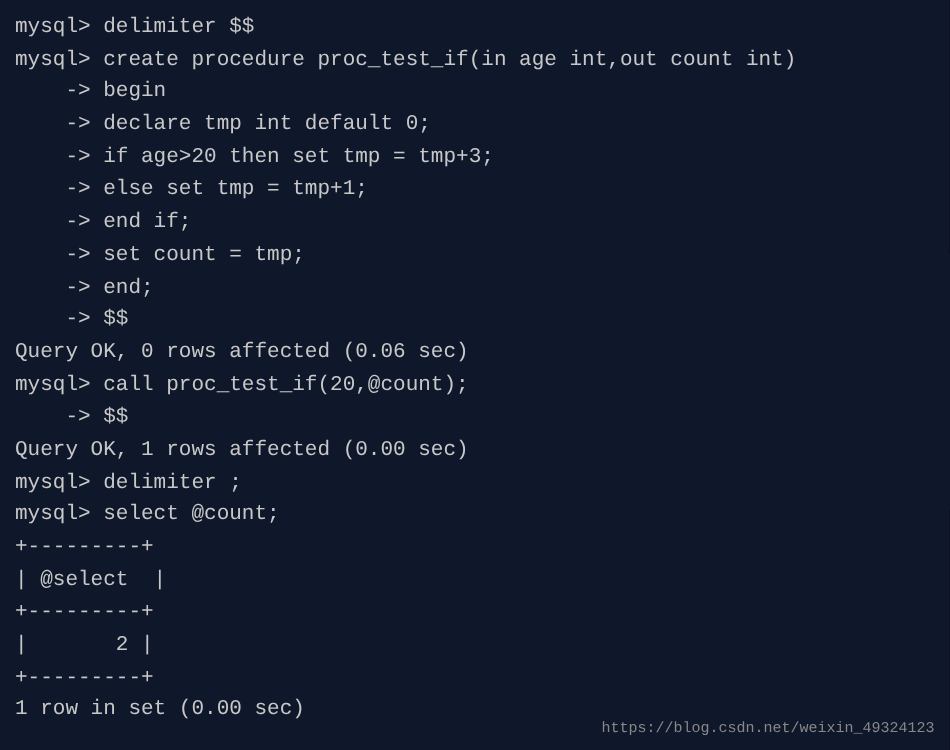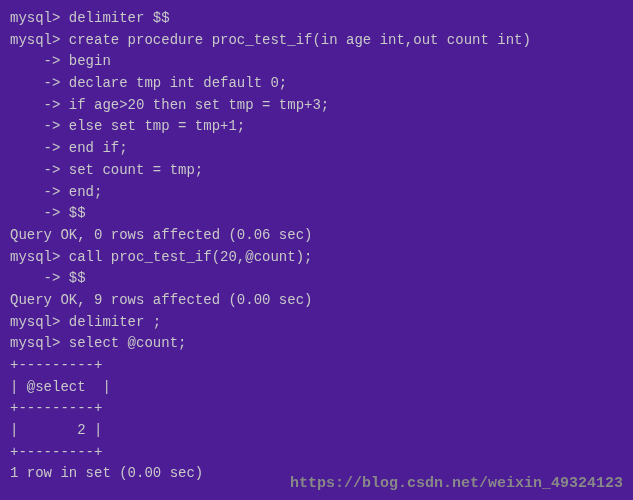--- a/index.html
+++ b/index.html
@@ -12,35 +12,34 @@
       height: 500px;
       background-color: #0d0d0d;
       font-family: 'Courier New', Courier, monospace;
       font-size: 14px;
       color: #c8c8c8;
       overflow: hidden;
     }
     .terminal {
       width: 633px;
       height: 500px;
-      background-color: #4c1d95;
+      background-color: #0f172a;
       padding: 8px 10px;
       position: relative;
     }
     .line {
       line-height: 1.55;
       white-space: pre;
     }
     .watermark {
       position: absolute;
       bottom: 8px;
       right: 10px;
       color: #888;
-      font-size: 15px;
-      font-weight: bold;
+      font-size: 10px;
     }
   </style>
 </head>
 <body>
 
 <div class="terminal">
   <div id="lines-container">
       <div class="line">mysql&gt; delimiter $$</div>
       <div class="line">mysql&gt; create procedure proc_test_if(in age int,out count int)</div>
       <div class="line">    -&gt; begin</div>
@@ -48,21 +47,21 @@
       <div class="line">    -&gt; if age&gt;20 then set tmp = tmp+3;</div>
       <div class="line">    -&gt; else set tmp = tmp+1;</div>
       <div class="line">    -&gt; end if;</div>
       <div class="line">    -&gt; set count = tmp;</div>
       <div class="line">    -&gt; end;</div>
       <div class="line">    -&gt; $$</div>
       <div class="line">Query OK, 0 rows affected (0.06 sec)</div>
       <div class="line"></div>
       <div class="line">mysql&gt; call proc_test_if(20,@count);</div>
       <div class="line">    -&gt; $$</div>
-      <div class="line">Query OK, 9 rows affected (0.00 sec)</div>
+      <div class="line">Query OK, 1 rows affected (0.00 sec)</div>
       <div class="line"></div>
       <div class="line">mysql&gt; delimiter ;</div>
       <div class="line">mysql&gt; select @count;</div>
       <div class="line">+---------+</div>
       <div class="line">| @select  |</div>
       <div class="line">+---------+</div>
       <div class="line">|       2 |</div>
       <div class="line">+---------+</div>
       <div class="line">1 row in set (0.00 sec)</div>
     </div>

